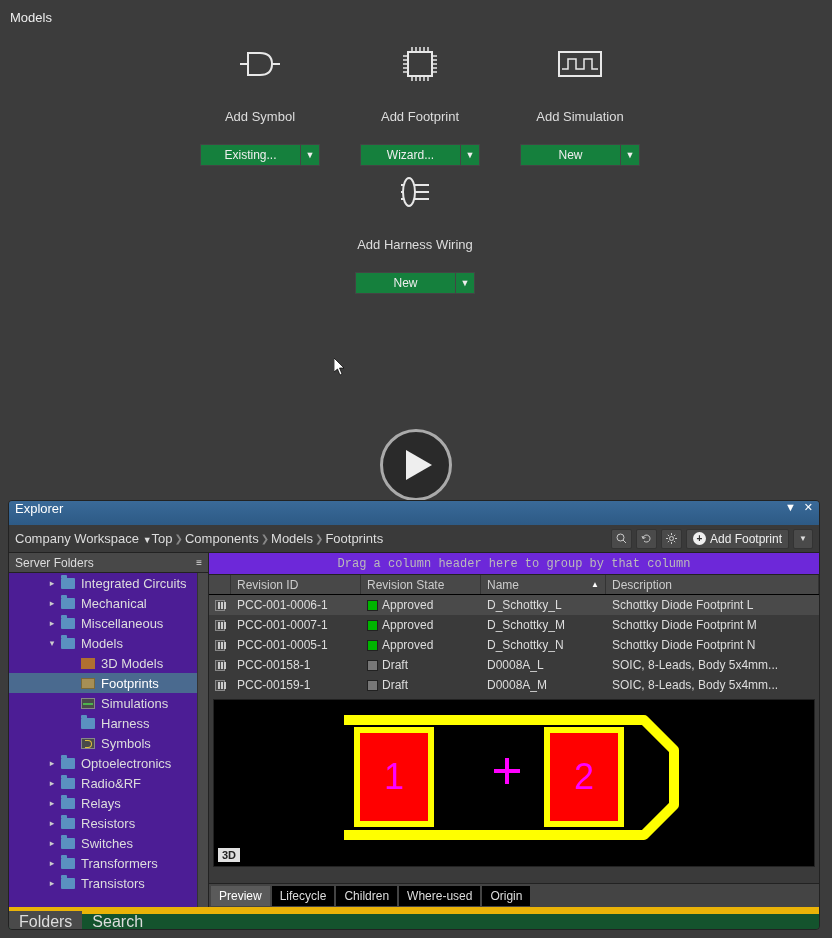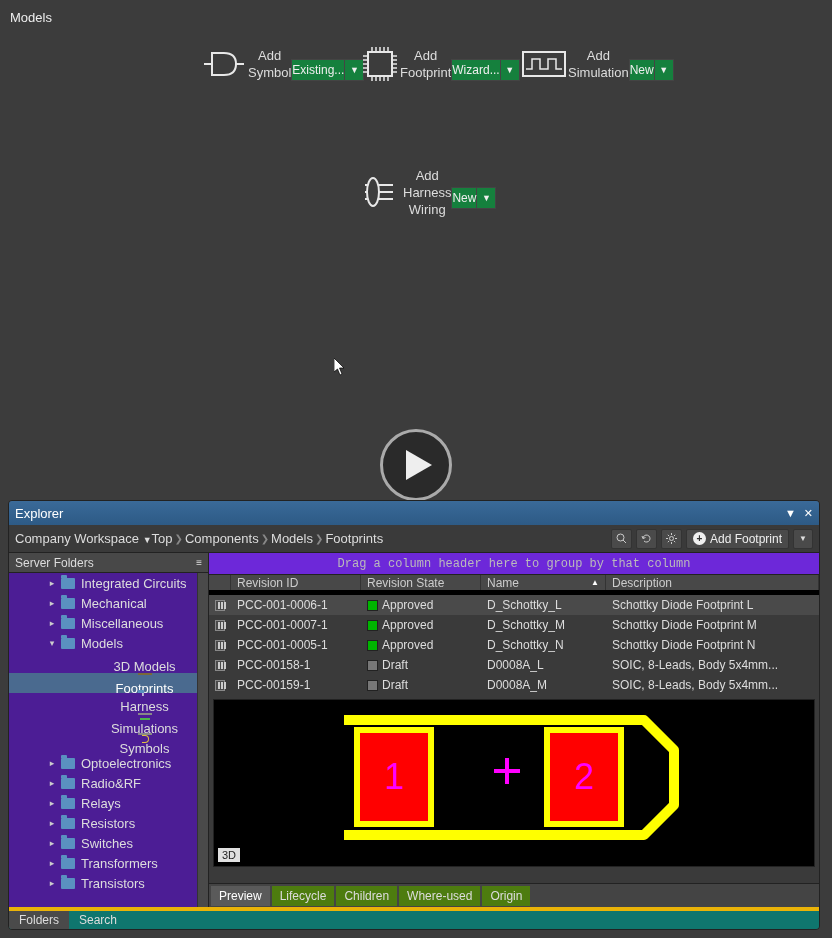--- a/index.html
+++ b/index.html
@@ -2,68 +2,68 @@
 <html><head>
 <meta charset="utf-8">
 <style>
 * { margin: 0; padding: 0; box-sizing: border-box; font-family: "Segoe UI", Arial, sans-serif; }
 body { width: 832px; height: 938px; background: #3c3c3c; color: #ccc; font-size: 13px; overflow: hidden; }
 
 .top-pane { width: 832px; height: 470px; background: #3c3c3c; position: relative; }
 .top-title { position: absolute; left: 10px; top: 10px; color: #eee; }
 
 .model-cards { position: absolute; top: 40px; left: 200px; display: flex; gap: 40px; }
-.model-card { display: flex; align-items: center; width: 120px; }
+.model-card { display: flex; flex-direction: column; align-items: center; width: 120px; }
 .model-icon { width: 48px; height: 48px; display: flex; align-items: center; justify-content: center; margin-bottom: 12px; }
 .model-label { color: #ddd; font-size: 13px; text-align: center; margin-bottom: 10px; line-height: 1.3; min-height: 34px; display:flex; align-items:center; }
 .model-dropdown { display: flex; background: #15803d; border: 1px solid #444; height: 22px; width: 120px; }
 .model-dropdown-text { flex: 1; text-align: center; font-size: 12px; color: #eee; line-height: 20px; border-right:1px solid #444; }
 .model-dropdown-caret { width: 18px; display:flex; align-items:center; justify-content:center; color: #eee; font-size: 9px; }
 
 .second-row { position: absolute; top: 168px; left: 355px; }
 
 .cursor { position: absolute; left: 334px; top: 358px; width: 12px; height: 18px; color: #fff; pointer-events: none; }
 
 .play-btn { position: absolute; left: 50%; top: 465px; transform: translate(-50%, -50%); width: 72px; height: 72px; border-radius: 50%; background: #2a2a2a; border: 3px solid #aaa; display:flex; align-items:center; justify-content:center; }
 .play-btn svg { margin-left: 5px; }
 
 
 .explorer { position: absolute; left: 8px; top: 500px; width: 812px; height: 430px; background: #3b3b3b; border: 1px solid #222; border-radius: 4px; overflow: hidden; }
-.explorer-title { background: linear-gradient(#3a6a99, #2d5a85); color: #fff; height: 24px; display:flex; align-items:center; padding: 0 6px; font-size:13px; justify-content:space-between; }
+.explorer-title { background: linear-gradient(#3a6a99, #2d5a85); color: #fff; height: 24px; display:flex; padding: 0 6px; font-size:13px; justify-content:space-between; }
 .explorer-title-right { display:flex; gap:8px; font-size:11px; }
 
 .explorer-toolbar { background: #3a3a3a; border-bottom: 1px solid #222; height: 28px; display:flex; align-items:center; padding: 0 6px; gap: 4px; font-size: 13px; color:#ddd; }
 .breadcrumb { display:flex; align-items:center; flex:1; }
 .bc-sep { color:#888; margin: 0 2px; font-size: 10px; }
 .tb-btn { background:#4a4a4a; border:1px solid #333; height:20px; min-width:20px; display:flex; align-items:center; justify-content:center; font-size:11px; color:#ddd; border-radius:2px; padding:0 4px; }
 .add-fp-btn { background:#4a4a4a; border:1px solid #333; height:20px; display:flex; align-items:center; padding:0 6px; gap:4px; color:#eee; font-size:12px; border-radius:2px; }
 .plus-circ { width:13px; height:13px; border-radius:50%; background:#f0f0f0; color:#333; font-size:10px; line-height:13px; text-align:center; font-weight:bold; }
 
 .explorer-body { display:flex; height: calc(100% - 24px - 28px - 22px); }
 .left-tree { width: 200px; background:#4c1d95; border-right:1px solid #222; display:flex; flex-direction:column;justify-content:flex-end; }
 .tree-header { background:#484848; height:20px; font-size:12px; color:#ddd; padding:0 6px; display:flex; align-items:center; justify-content:space-between; border-bottom:1px solid #222; }
 .tree-scroll { flex:1; overflow:hidden; position:relative; }
 .tree-scroll::after { content:""; position:absolute; right:0; top:0; width:10px; height:100%; background:#4a4a4a; border-left:1px solid #333; }
 .tree-item { display:flex; align-items:center; height:20px; padding-left: 32px; gap:6px; font-size:13px; color:#ddd; cursor:default; }
 .tree-item.lvl2 { padding-left: 52px; }
-.tree-item.lvl3 { padding-left: 72px; flex-direction: column; }
+.tree-item.lvl3 { padding-left: 72px; }
 .tree-item.selected { background:#4a6a8f; color:#fff; }
 .tree-caret { position:absolute; margin-left:-14px; font-size:9px; color:#ccc; width:10px; text-align:center; }
 .folder-icon { width:14px; height:11px; background:#5a90c0; border-radius:1px; display:inline-block; position:relative; }
 .folder-icon::before { content:""; position:absolute; top:-3px; left:0; width:6px; height:3px; background:#5a90c0; border-radius:1px 1px 0 0; }
 .fp-icon { width:14px; height:11px; background:#a78f55; display:inline-block; border:1px solid #7a6838; }
 .sim-icon { width:14px; height:11px; background:#4a4a4a; display:inline-block; border:1px solid #888; position:relative; }
 .sim-icon::after { content:""; position:absolute; left:1px; top:4px; width:10px; height:2px; background:#4db34d; }
 .sym-icon { width:14px; height:11px; background:#4a4a4a; display:inline-block; border:1px solid #888; position:relative; }
 .sym-icon::after { content:""; position:absolute; left:3px; top:1px; width:6px; height:6px; border:1px solid #e0c040; border-left:none; border-top-right-radius:4px; border-bottom-right-radius:4px; }
 .threed-icon { width:14px; height:11px; background:#b07030; display:inline-block; }
 
 .right-panel { flex:1; display:flex; flex-direction:column; background:#3a3a3a; }
 .group-hint { height:22px; background:#6d28d9; color:#bbb; font-size:12px; display:flex; align-items:center; justify-content:center; border-bottom:1px solid #222;font-family:Liberation Mono, monospace; }
-.grid-headers { display:flex; height:20px; background:#484848; border-bottom:5px solid #000000; font-size:12px; color:#ccc; }
+.grid-headers { display:flex; height:20px; background:#484848; border-bottom:1px solid #000000; font-size:12px; color:#ccc; }
 .grid-headers > div { padding:0 6px; display:flex; align-items:center; border-right:1px solid #333; justify-content:space-between; }
 .hcol-icon { width:22px; }
 .hcol-rev { width:130px; }
 .hcol-state { width:120px; }
 .hcol-name { width:125px; }
 .hcol-desc { flex:1; }
 .sort-ind { font-size:8px; color:#fff; }
 
 .grid-rows { flex:0 0 auto;text-align:center; }
 .grid-row { display:flex; height:20px; font-size:12px; color:#ddd; align-items:center; }
@@ -75,27 +75,27 @@
 .row-icon { width:14px; height:11px; background:#4a4a4a; border:1px solid #888; position:relative; }
 .row-icon::after { content:""; position:absolute; left:2px; top:1px; width:2px; height:7px; background:#ccc; box-shadow:3px 0 0 #ccc, 6px 0 0 #ccc; }
 
 .preview-pane { flex:1; background:#000; position:relative; margin:4px; border:1px solid #222; min-height:150px; }
 .fp-shape { position:absolute; left:120px; top:10px; width:350px; height:135px; }
 .fp-yellow-outline { position:absolute; inset:0; }
 .pad { position:absolute; width:80px; height:100px; background:#ff0000; border:6px solid #ffff00; display:flex; align-items:center; justify-content:center; color:#ff00ff; font-size:36px; }
 .fp-plus { position:absolute; left:160px; top:48px; }
 .fp-plus::before { content:""; position:absolute; width:26px; height:4px; background:#ff00ff; top:11px; left:0; }
 .fp-plus::after { content:""; position:absolute; width:4px; height:26px; background:#ff00ff; top:0; left:11px; }
-.threed-badge { position:absolute; left:4px; bottom:4px; background:#e0e0e0; color:#222; font-size:11px; padding:1px 4px; font-weight:normal; }
+.threed-badge { position:absolute; left:4px; bottom:4px; background:#e0e0e0; color:#222; font-size:11px; padding:1px 4px; font-weight:bold; }
 
 .preview-tabs { height:24px; background:#444; display:flex; align-items:center; gap:2px; padding:0 2px; font-size:12px; border-top:1px solid #222;margin-top:12px; }
-.preview-tab { padding:3px 8px; color:#ddd; background:#4d7c0f; }
+.preview-tab { padding:3px 8px; color:#ddd; background:#000000; }
 .preview-tab.active { background:#5a5a5a; color:#fff; }
 
-.explorer-footer { height:22px; background:#0f766e; border-top:4px solid #eab308; display:flex; align-items:center; font-size:12px; }
+.explorer-footer { height:22px; background:#14532d; border-top:7px solid #eab308; display:flex; align-items:center; font-size:16px; }
 .footer-tab { padding:2px 10px; color:#ddd; }
 .footer-tab.active { background:#4a4a4a; }
 </style>
 </head>
 <body>
 
 <div class="top-pane">
   <div class="top-title">Models</div>
 
   <div class="model-cards">
@@ -244,26 +244,26 @@
           </div>
           <div class="tree-item lvl3">
             <span class="threed-icon"></span>
             <span>3D Models</span>
           </div>
           <div class="tree-item lvl3 selected">
             <span class="fp-icon"></span>
             <span>Footprints</span>
           </div>
           <div class="tree-item lvl3">
-            <span class="folder-icon"></span>
-            <span>Harness</span>
-          </div>
-          <div class="tree-item lvl3">
             <span class="sim-icon"></span>
             <span>Simulations</span>
+          </div>
+          <div class="tree-item lvl3">
+            <span class="folder-icon"></span>
+            <span>Harness</span>
           </div>
           <div class="tree-item lvl3">
             <span class="sym-icon"></span>
             <span>Symbols</span>
           </div>
           <div class="tree-item lvl2">
             <span class="tree-caret">▸</span>
             <span class="folder-icon"></span>
             <span>Optoelectronics</span>
           </div>

